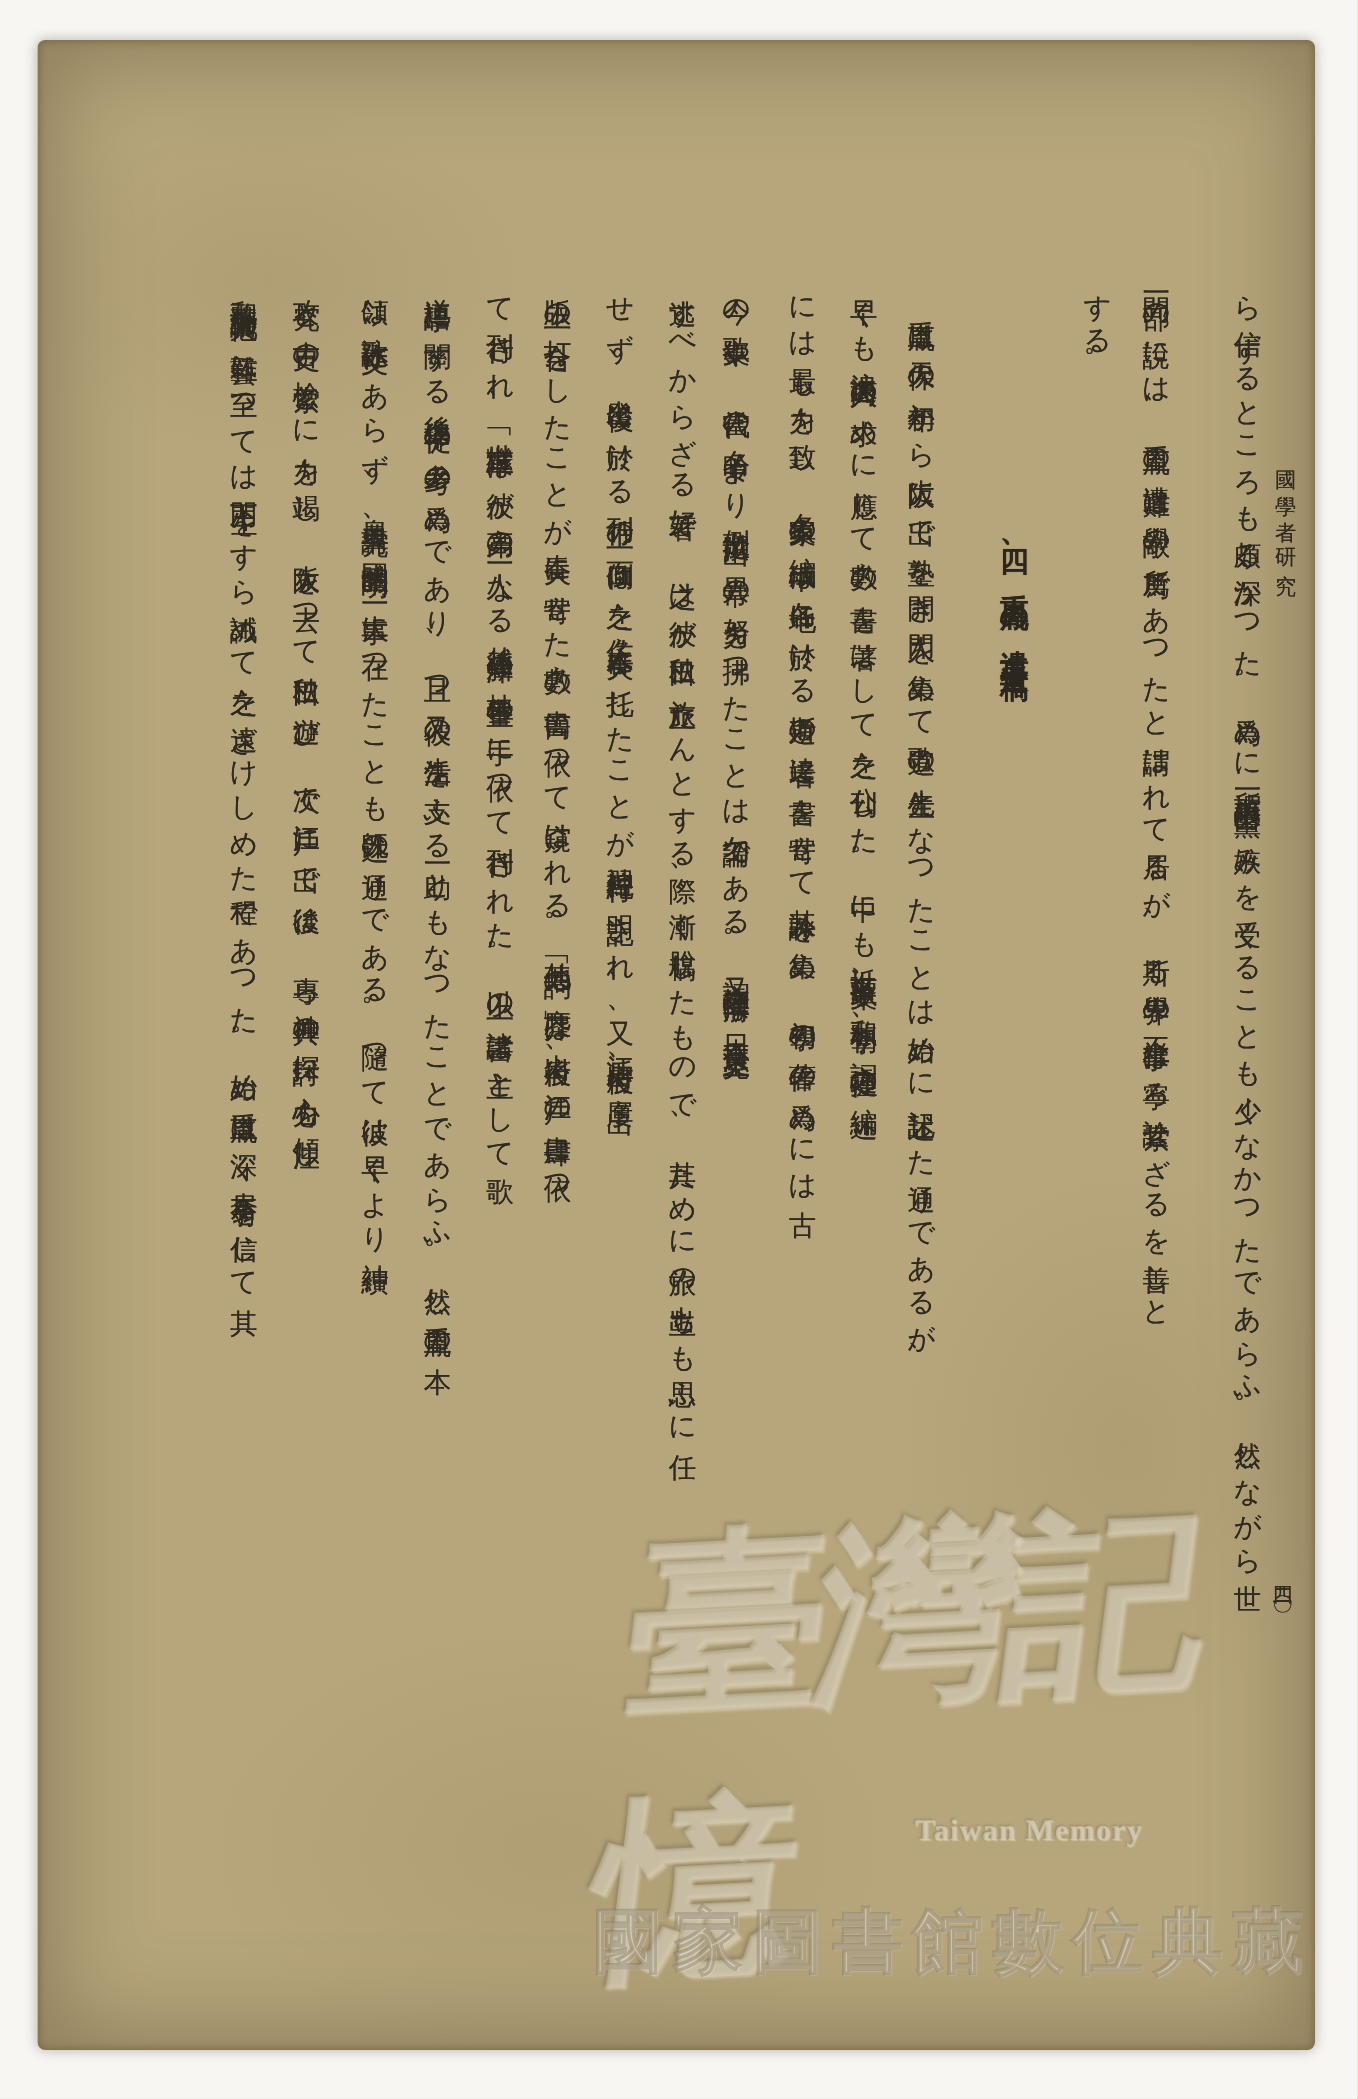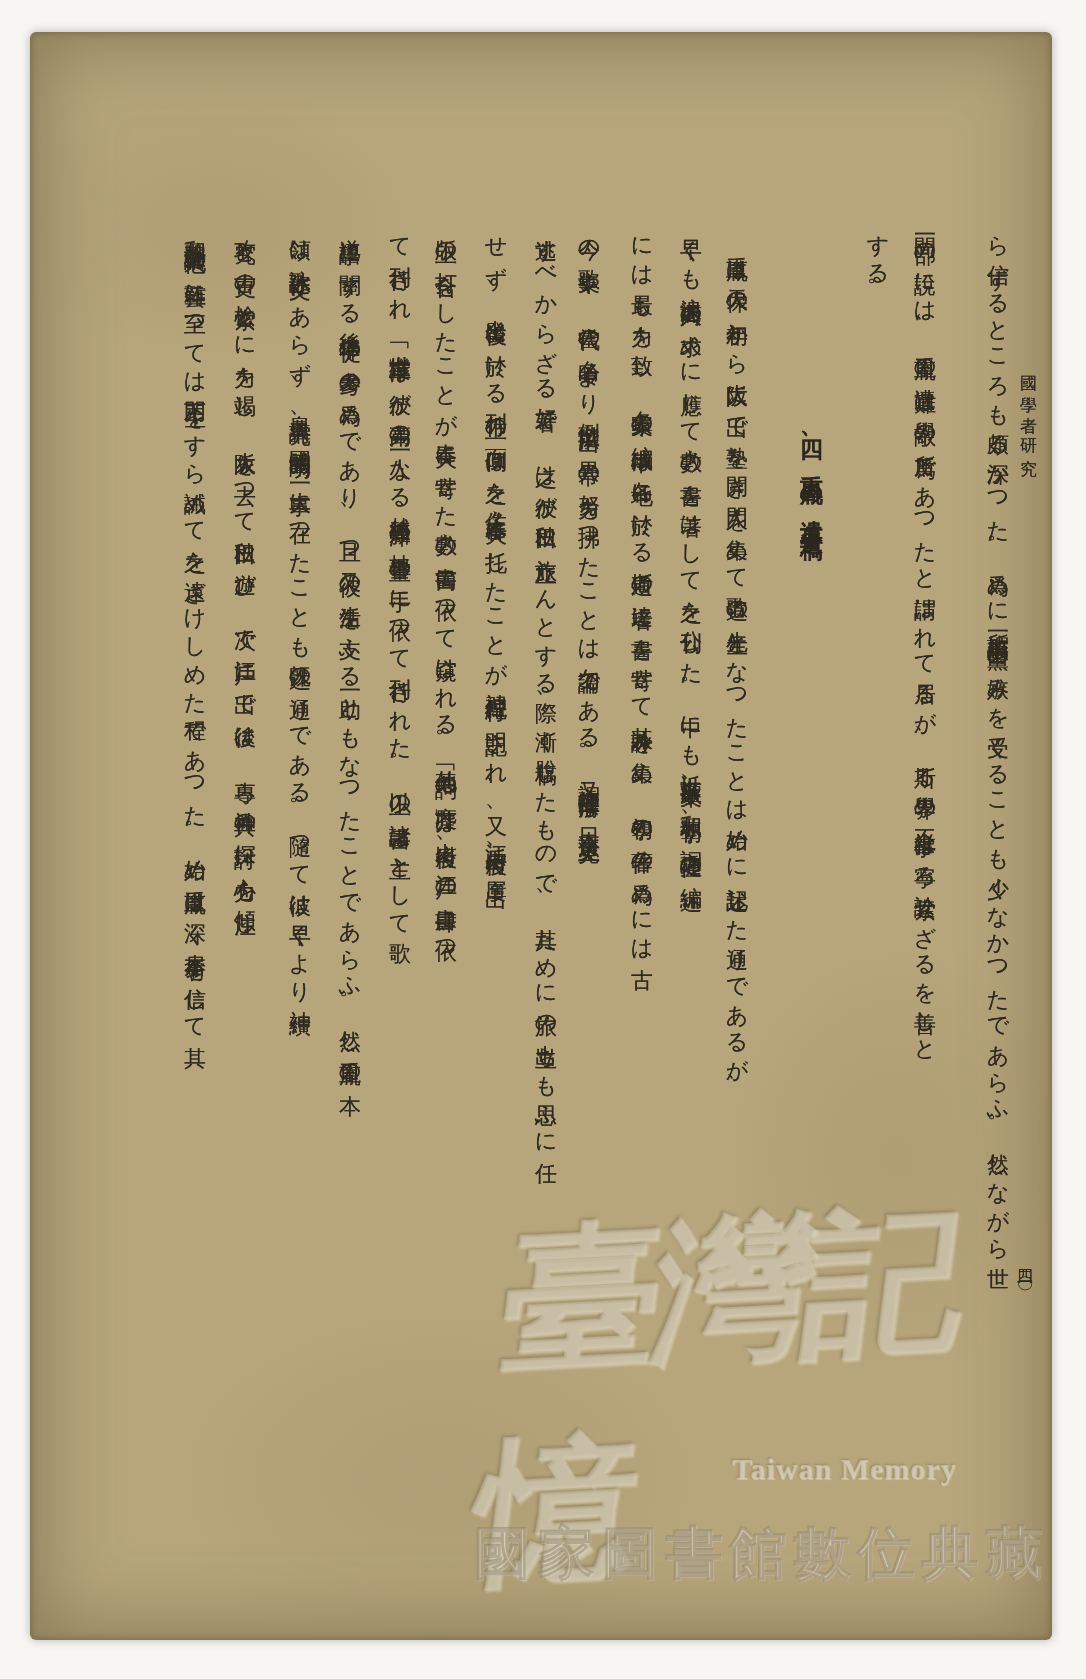--- a/index.html
+++ b/index.html
@@ -27,21 +27,21 @@
         white-space:nowrap;text-shadow:0 0 .5px rgba(46,42,33,.8);}
   .title{position:absolute;writing-mode:vertical-rl;text-orientation:upright;
         color:#2b271f;font-size:23px;letter-spacing:6px;line-height:30px;
         white-space:nowrap;font-weight:bold;text-shadow:0 0 .6px rgba(43,39,31,.8);}
   .wm{position:absolute;pointer-events:none;user-select:none;}
   .wm-callig{left:462px;top:1150px;font-size:158px;font-weight:bold;
         letter-spacing:-8px;transform:skewX(-10deg) rotate(-3deg);
         color:rgba(221,214,196,.42);
         text-shadow:2px 2px 2px rgba(255,252,240,.30), -2px -2px 3px rgba(84,71,47,.28);
         filter:blur(.6px);}
-  .wm-latin{left:702px;top:1420px;font-size:30px;font-weight:bold;
+  .wm-latin{left:702px;top:1420px;font-size:24px;font-weight:bold;
         color:rgba(222,215,198,.55);letter-spacing:1px;
         text-shadow:1px 1px 1px rgba(255,252,240,.35), -1px -1px 2px rgba(84,71,47,.30);}
   .wm-caption{left:444px;top:1452px;font-size:56px;font-weight:bold;letter-spacing:8px;
         color:rgba(216,209,190,.34);
         -webkit-text-stroke:1px rgba(110,98,72,.35);
         text-shadow:1px 1px 1px rgba(255,252,240,.30);margin-top:32px;}
 </style>
 </head>
 <body>
 

